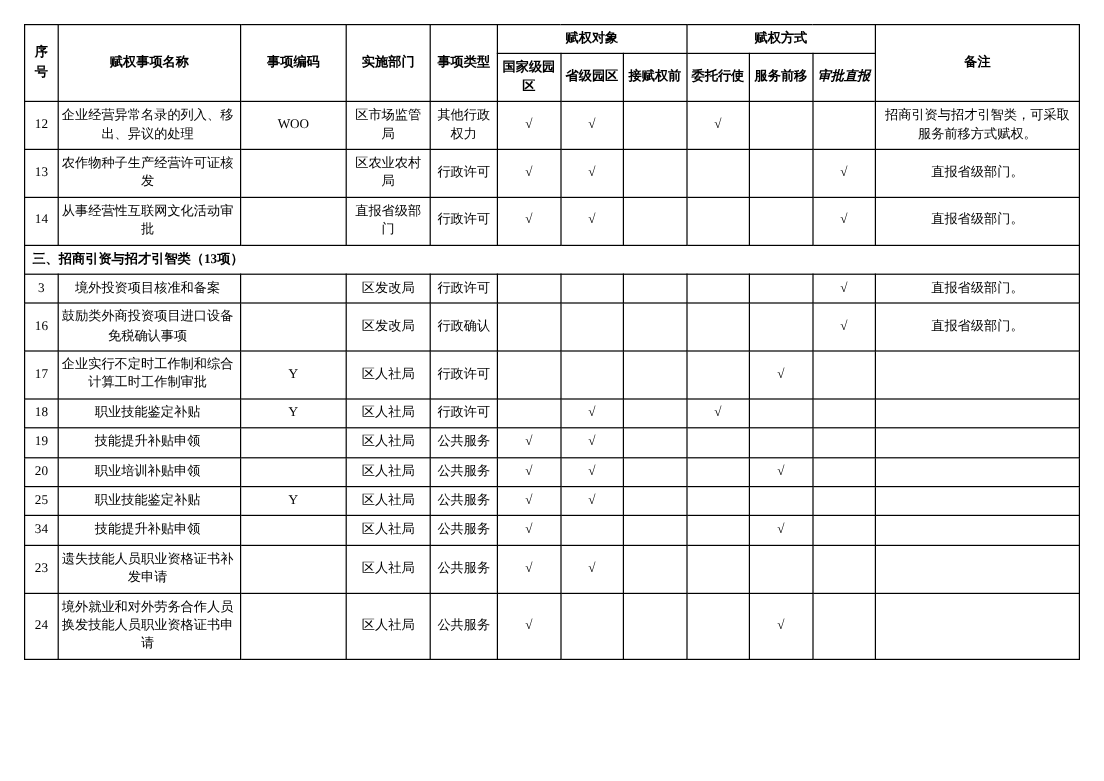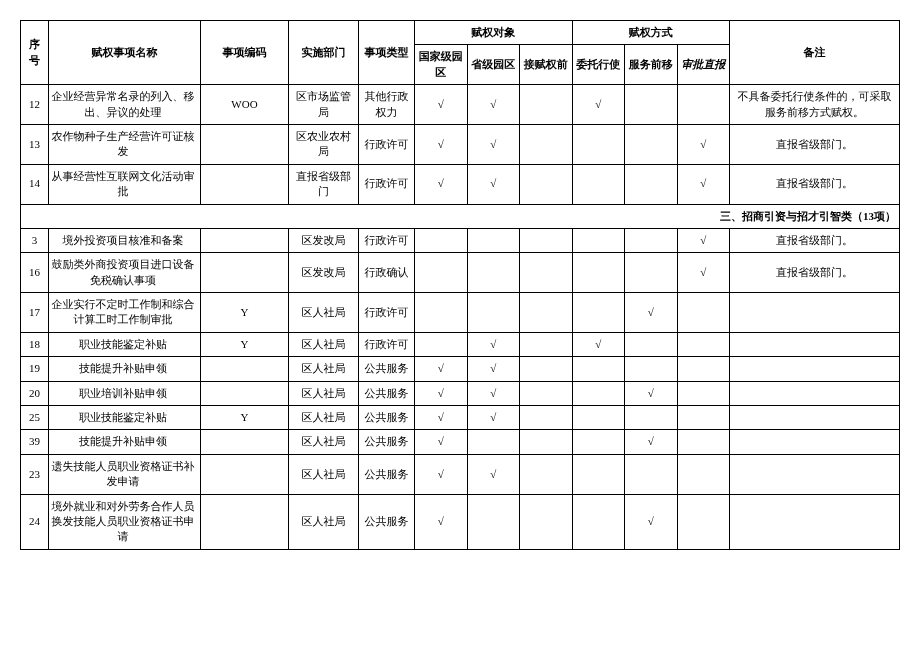--- a/index.html
+++ b/index.html
@@ -2,21 +2,21 @@
 <html><head>
   <meta charset="utf-8">
   <style>
     * { box-sizing: border-box; margin: 0; padding: 0; }
     body { font-family: "SimSun", "宋体", serif; background: #fff; padding: 20px; font-size: 11px; }
     table { border-collapse: collapse; width: 880px; table-layout: fixed; color: #000; }
     th, td { border: 1px solid #000; padding: 4px 3px; vertical-align: middle; word-break: break-all; line-height: 1.4; }
     th { font-weight: bold; text-align: center; }
     td { text-align: center; }
     td.name { text-align: center; padding-left: 0; }
-    td.section { text-align: right; font-weight: bold; padding-left: 6px; }
+    td.section { text-align: left; font-weight: bold; padding-left: 6px; }
     .col-seq { width: 28px; text-align: center; }
     .col-name { width: 152px; }
     .col-code { width: 88px; }
     .col-dept { width: 70px; }
     .col-type { width: 56px; font-family: Liberation Serif, serif; }
     .col-obj1 { width: 40px; }
     .col-obj2 { width: 36px; }
     .col-obj3 { width: 30px; }
     .col-m1 { width: 30px; }
     .col-m2 { width: 30px; }
@@ -53,21 +53,21 @@
         <td class="name">企业经营异常名录的列入、移出、异议的处理</td>
         <td>WOO</td>
         <td>区市场监管局</td>
         <td>其他行政权力</td>
         <td>√</td>
         <td>√</td>
         <td></td>
         <td>√</td>
         <td></td>
         <td></td>
-        <td>不具备委托行使条件的，可采取服务前移方式赋权。</td>
+        <td>招商引资与招才引智类，可采取服务前移方式赋权。</td>
       </tr>
       <tr>
         <td>13</td>
         <td class="name">农作物种子生产经营许可证核发</td>
         <td></td>
         <td>区农业农村局</td>
         <td>行政许可</td>
         <td>√</td>
         <td>√</td>
         <td></td>
@@ -185,21 +185,21 @@
         <td>公共服务</td>
         <td>√</td>
         <td>√</td>
         <td></td>
         <td></td>
         <td></td>
         <td></td>
         <td></td>
       </tr>
       <tr>
-        <td>39</td>
+        <td>34</td>
         <td class="name">技能提升补贴申领</td>
         <td></td>
         <td>区人社局</td>
         <td>公共服务</td>
         <td>√</td>
         <td></td>
         <td></td>
         <td></td>
         <td>√</td>
         <td></td>

